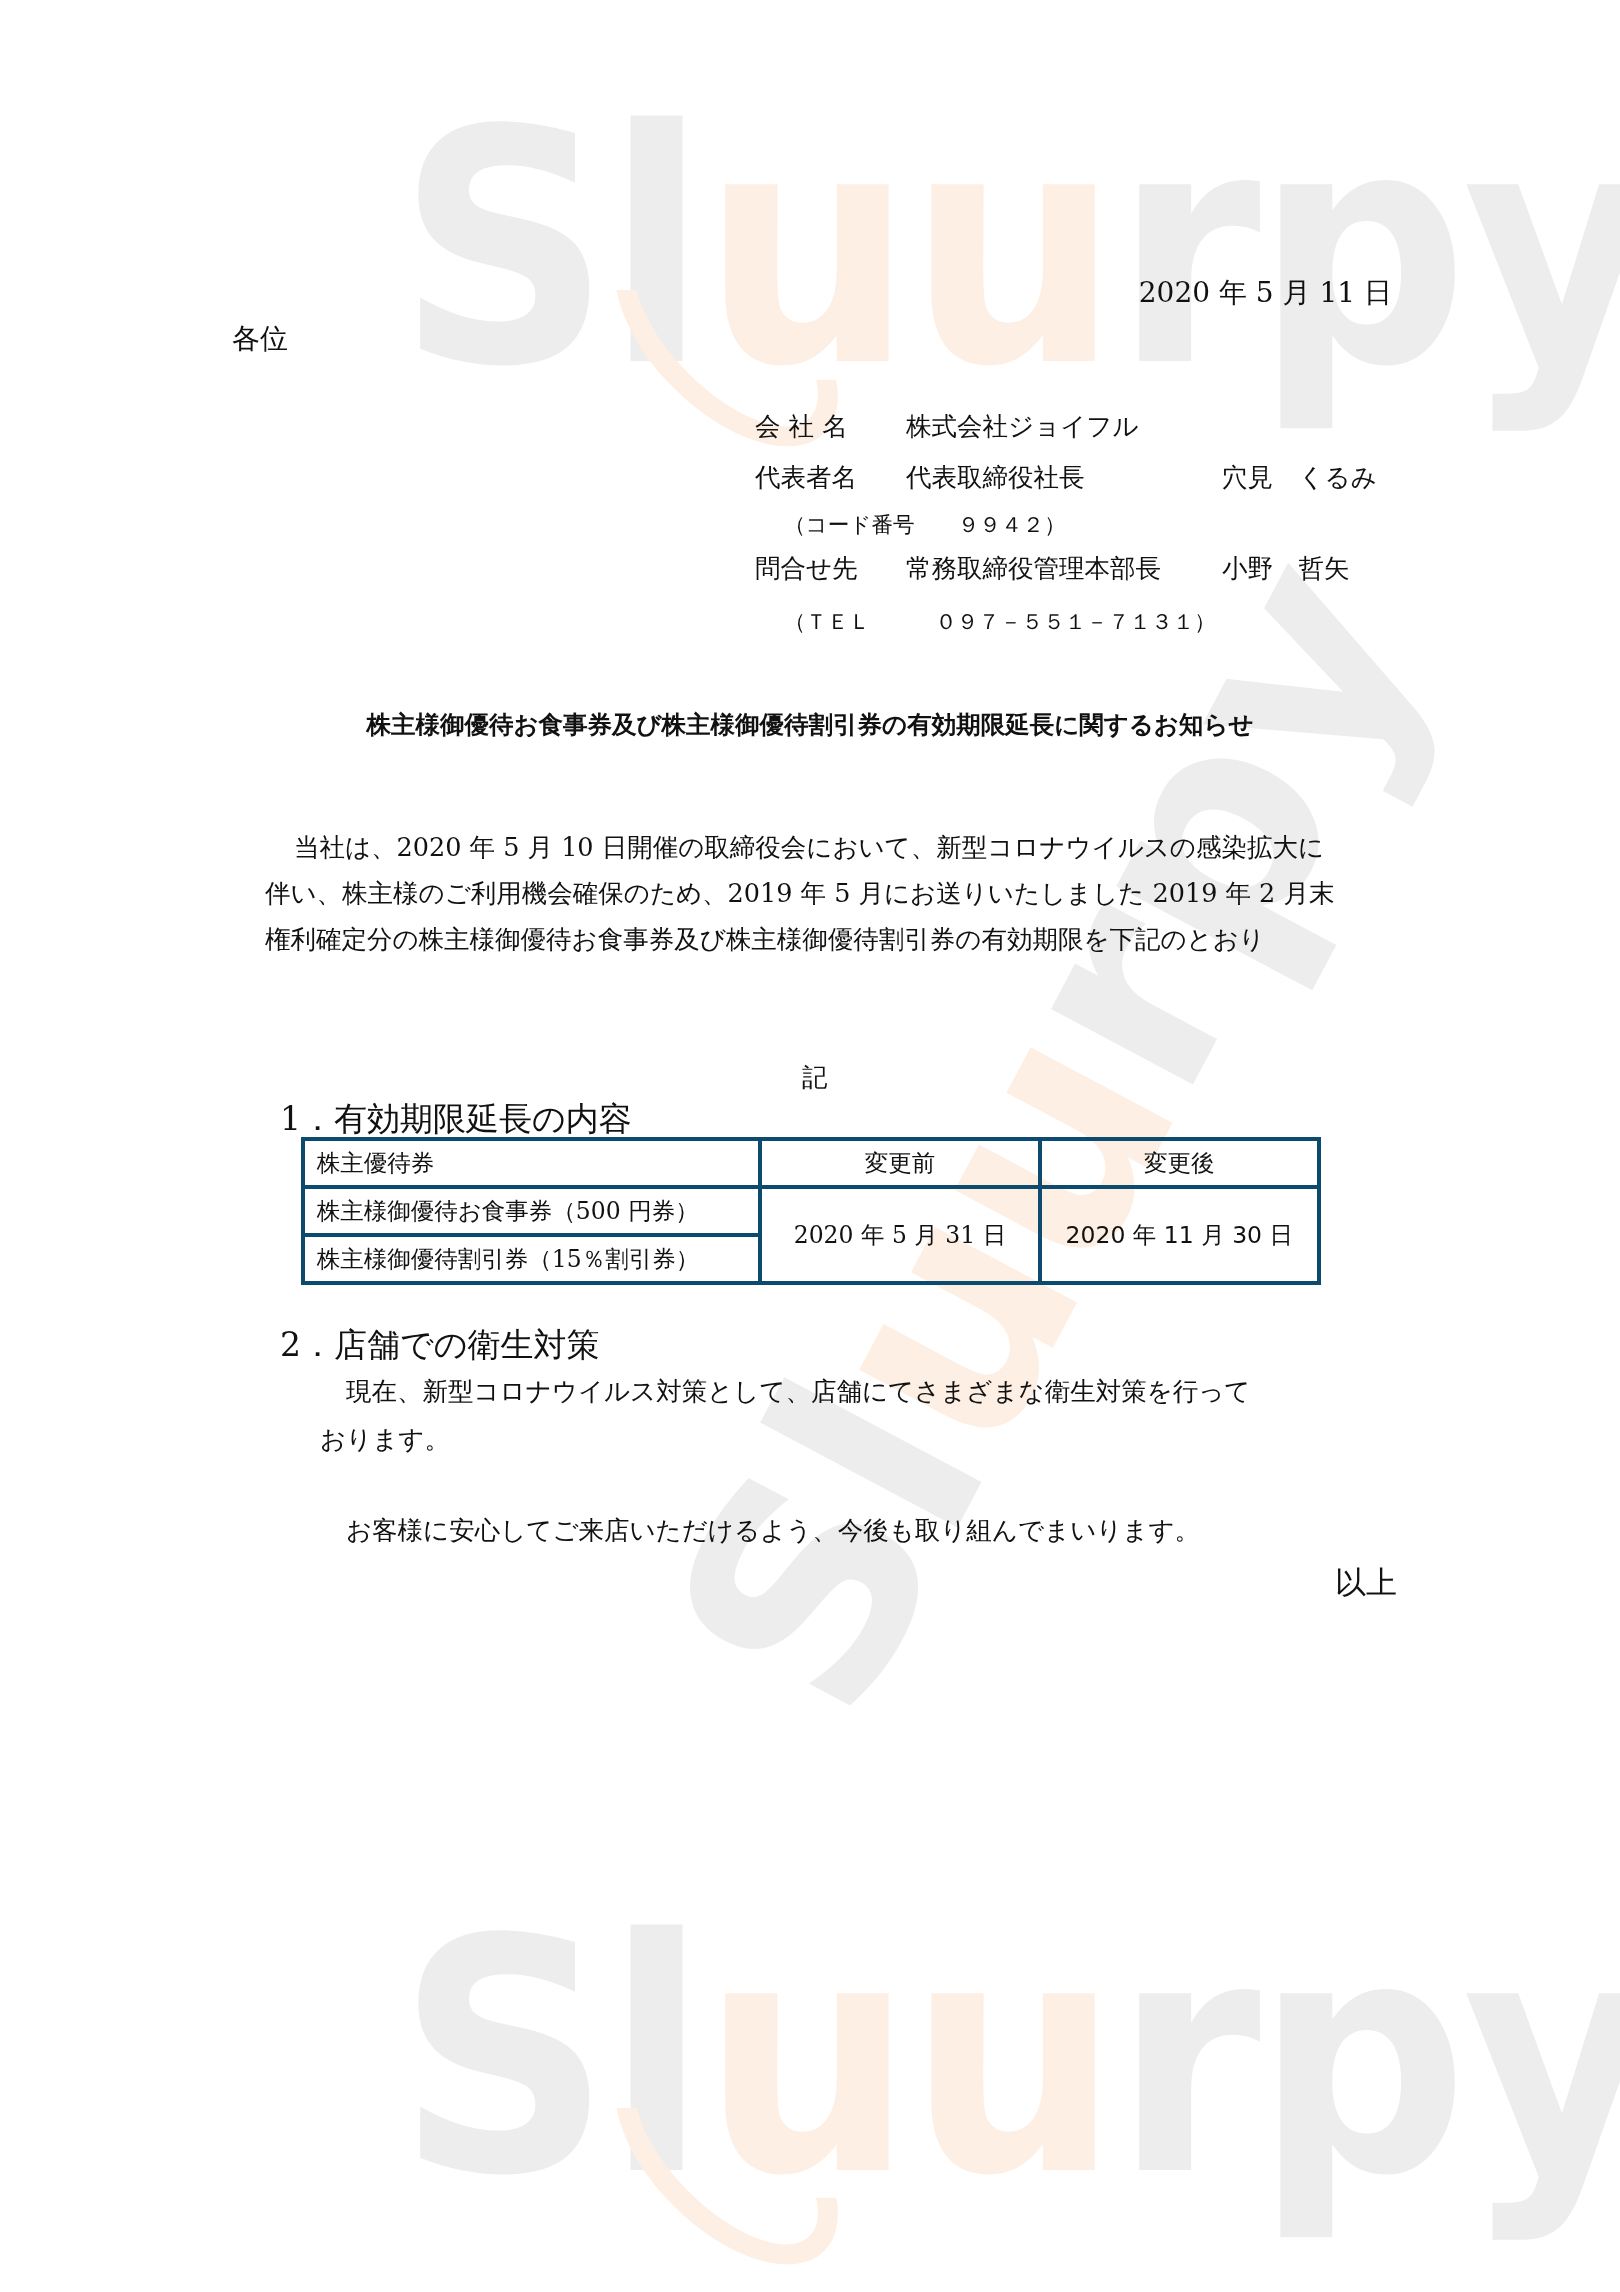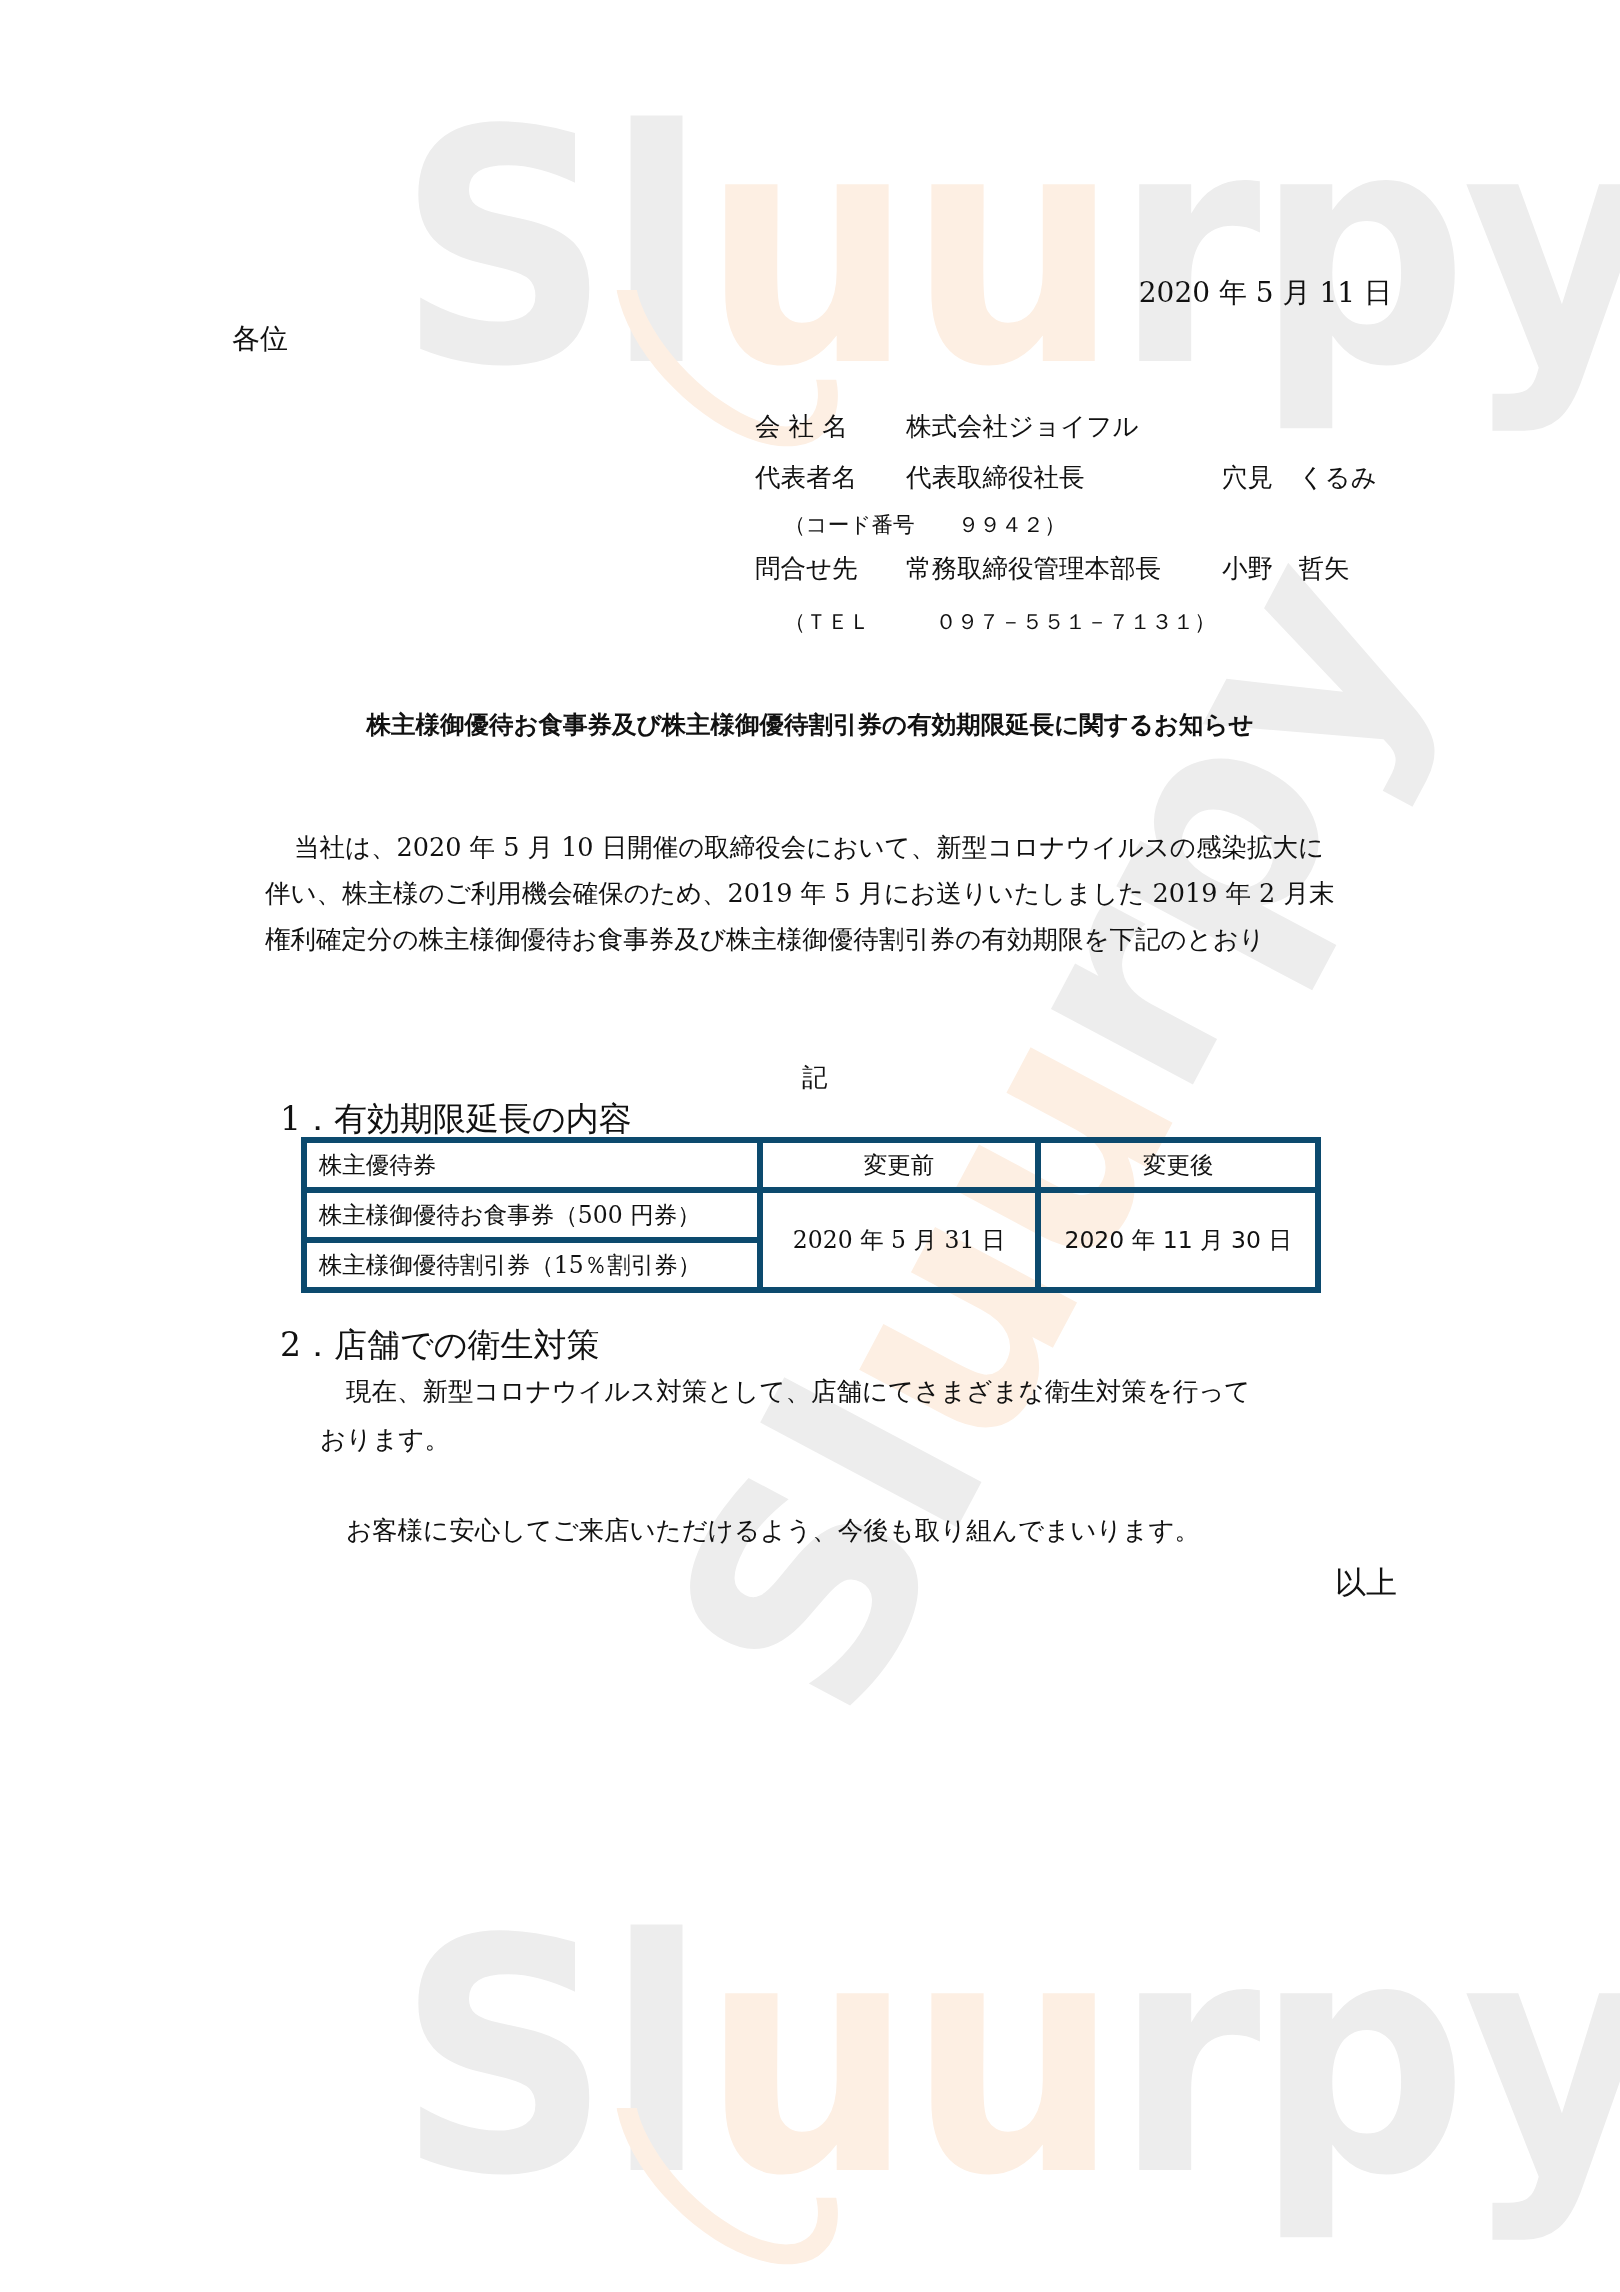--- a/index.html
+++ b/index.html
@@ -110,21 +110,21 @@
       position: absolute;
       left: 301px;
       top: 1137px;
       width: 1020px;
       border-collapse: collapse;
       font-size: 23.5px;
       z-index: 2;
       background: transparent;
     }
     .ext-table td, .ext-table th {
-      border: 6px solid #0c4a6e;
+      border: 4px solid #0c4a6e;
       padding: 0 11.8px;
       font-weight: normal;
       white-space: nowrap;
     }
     .ext-table th { height: 44px; text-align: center; }
     .ext-table td { height: 44px; }
     .ext-table .col1 { width: 436px; text-align: left; }
     .ext-table .col2 { width: 257px; text-align: center; border-radius: 23px; }
     .ext-table .col3 { width: 255px; text-align: center; }
     .u { text-underline-offset: 3.9px; }

